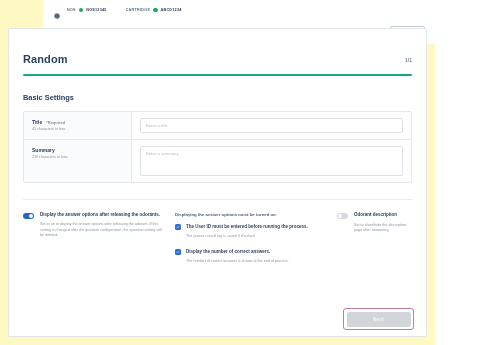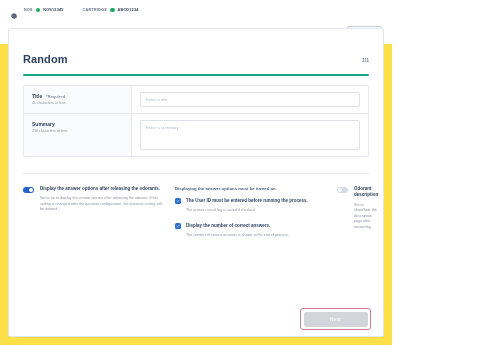--- a/index.html
+++ b/index.html
@@ -3,21 +3,21 @@
 <meta charset="utf-8">
 <style>
   html,body{margin:0;padding:0;}
   body{
     width:484px;height:345px;overflow:hidden;
     background:#ffffff;
     font-family:"Liberation Sans", sans-serif;
     -webkit-font-smoothing:antialiased;
     color:#3d4d66;
   }
-  .app{position:relative;width:392px;height:345px;background:#fde047;}
+  .app{position:relative;width:392px;height:345px;background:#fef9c3;padding-left:43px;}
 
   
   .topbar{
     height:20px;background:#ffffff;display:flex;align-items:center;
     padding:0 10px;gap:6px;
   }
   .gear-ic{width:8px;height:8px;color:#5a6a82;flex:none;display:block;}
   .crumb{display:flex;align-items:center;gap:3px;}
   .crumb-lbl{
     font-size:3.6px;letter-spacing:.35px;color:#5f6d82;
@@ -177,20 +177,21 @@
 
       <div class="sec-head">
         <div class="sec-title">Random</div>
         <div class="counter">1/1</div>
       </div>
 
       <div class="progress-track">
         <div class="progress-fill"></div>
       </div>
 
+      <div class="block-title">Basic Settings</div>
 
       <div class="form">
 
         <div class="frow">
           <div class="flabel">
             <div class="flabel-top">
               <span class="flabel-name">Title</span>
               <span class="flabel-req">*Required</span>
             </div>
             <div class="flabel-hint">45 characters or less.</div>

